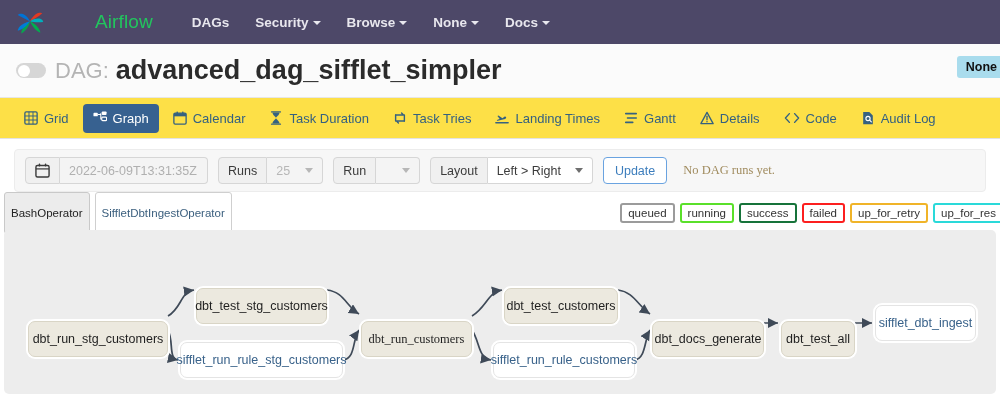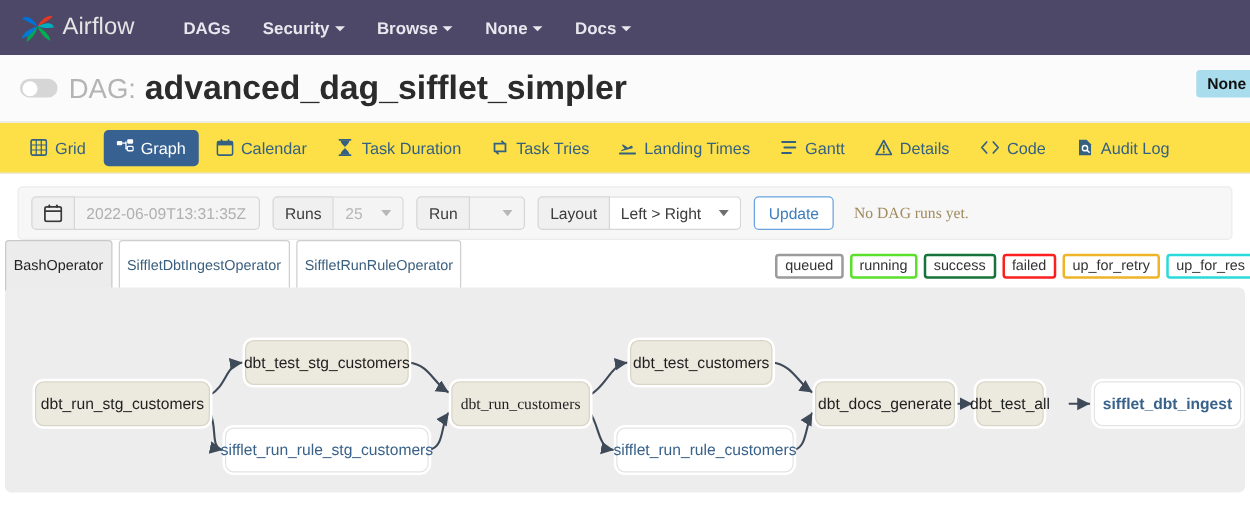--- a/index.html
+++ b/index.html
@@ -23,23 +23,24 @@
     position: relative;
     z-index: 30;
   }
   #brand {
     display: flex; align-items: center;
     margin-right: 26px;
     padding-left: 4px;
   }
   #brand .logo { width: 28px; height: 28px; margin-right: 6px; display:block; }
   #brand .brand-text {
-    color: #e5e5e5;
+    color: #22c55e;
     font-size: 19px;
     letter-spacing: .1px;
+    margin-left: 45px;
   }
   .nav-item {
     color: #e8e7ee;
     font-size: 13.5px;
     font-weight: bold;
     padding: 6px 13px;
     white-space: nowrap;
     cursor: pointer;
   }
   .nav-item .caret {
@@ -264,20 +265,21 @@
     font-size: 12.5px;
     white-space: nowrap;
     cursor: pointer;
     box-shadow: 0 0 0 2px #ffffff;
     height: 36px;
   }
   .node.bash {
     background: #ece9df;
     border: 1px solid #d9d5c6;
     color: #1f1f1f;
+    margin-top: 16px;
   }
   .node.sifflet {
     background: #ffffff;
     border: 1px solid #e4e4e4;
     color: #39628a;
   }
 </style>
 </head>
 <body>
 
@@ -457,21 +459,20 @@
 
     <div id="update-btn">Update</div>
     <div id="no-runs">No DAG runs yet.</div>
   </div>
 </div>
 
 <div id="legend-row">
   <div id="op-legend">
     <span class="op-badge bash">BashOperator</span>
     <span class="op-badge sifflet">SiffletDbtIngestOperator</span>
-    <span class="op-badge sifflet">SiffletRunRuleOperator</span>
   </div>
   <div id="status-legend">
     <span class="st-badge" style="border-color:#9b9b9b">queued</span>
     <span class="st-badge" style="border-color:#5ae02a">running</span>
     <span class="st-badge" style="border-color:#16733a">success</span>
     <span class="st-badge" style="border-color:#fc1f1f">failed</span>
     <span class="st-badge" style="border-color:#f0b429">up_for_retry</span>
     <span class="st-badge" style="border-color:#2ad9d9">up_for_res</span>
   </div>
 </div>
@@ -497,15 +498,15 @@
     </g>
   </svg>
 
   <div class="node bash" style="left:24px;  top:75px;  width:140px;">dbt_run_stg_customers</div>
   <div class="node bash" style="left:192px; top:42px;  width:131px;">dbt_test_stg_customers</div>
   <div class="node sifflet" style="left:176px; top:112px; width:163px;">sifflet_run_rule_stg_customers</div>
   <div class="node bash" style="left:357px; top:75px;  width:111px;font-family:Liberation Serif, serif;">dbt_run_customers</div>
   <div class="node bash" style="left:500px; top:42px;  width:114px;">dbt_test_customers</div>
   <div class="node sifflet" style="left:489px; top:112px; width:142px;">sifflet_run_rule_customers</div>
   <div class="node bash" style="left:648px; top:75px;  width:112px;">dbt_docs_generate</div>
-  <div class="node bash" style="left:777px; top:75px;  width:54px;">dbt_test_all</div>
-  <div class="node sifflet" style="left:871px; top:75px;  width:118px;font-weight:bold;">sifflet_dbt_ingest</div>
+  <div class="node bash" style="left:777px; top:75px;  width:74px;">dbt_test_all</div>
+  <div class="node sifflet" style="left:871px; top:75px;  width:101px;">sifflet_dbt_ingest</div>
 </div>
 
 </body></html>

